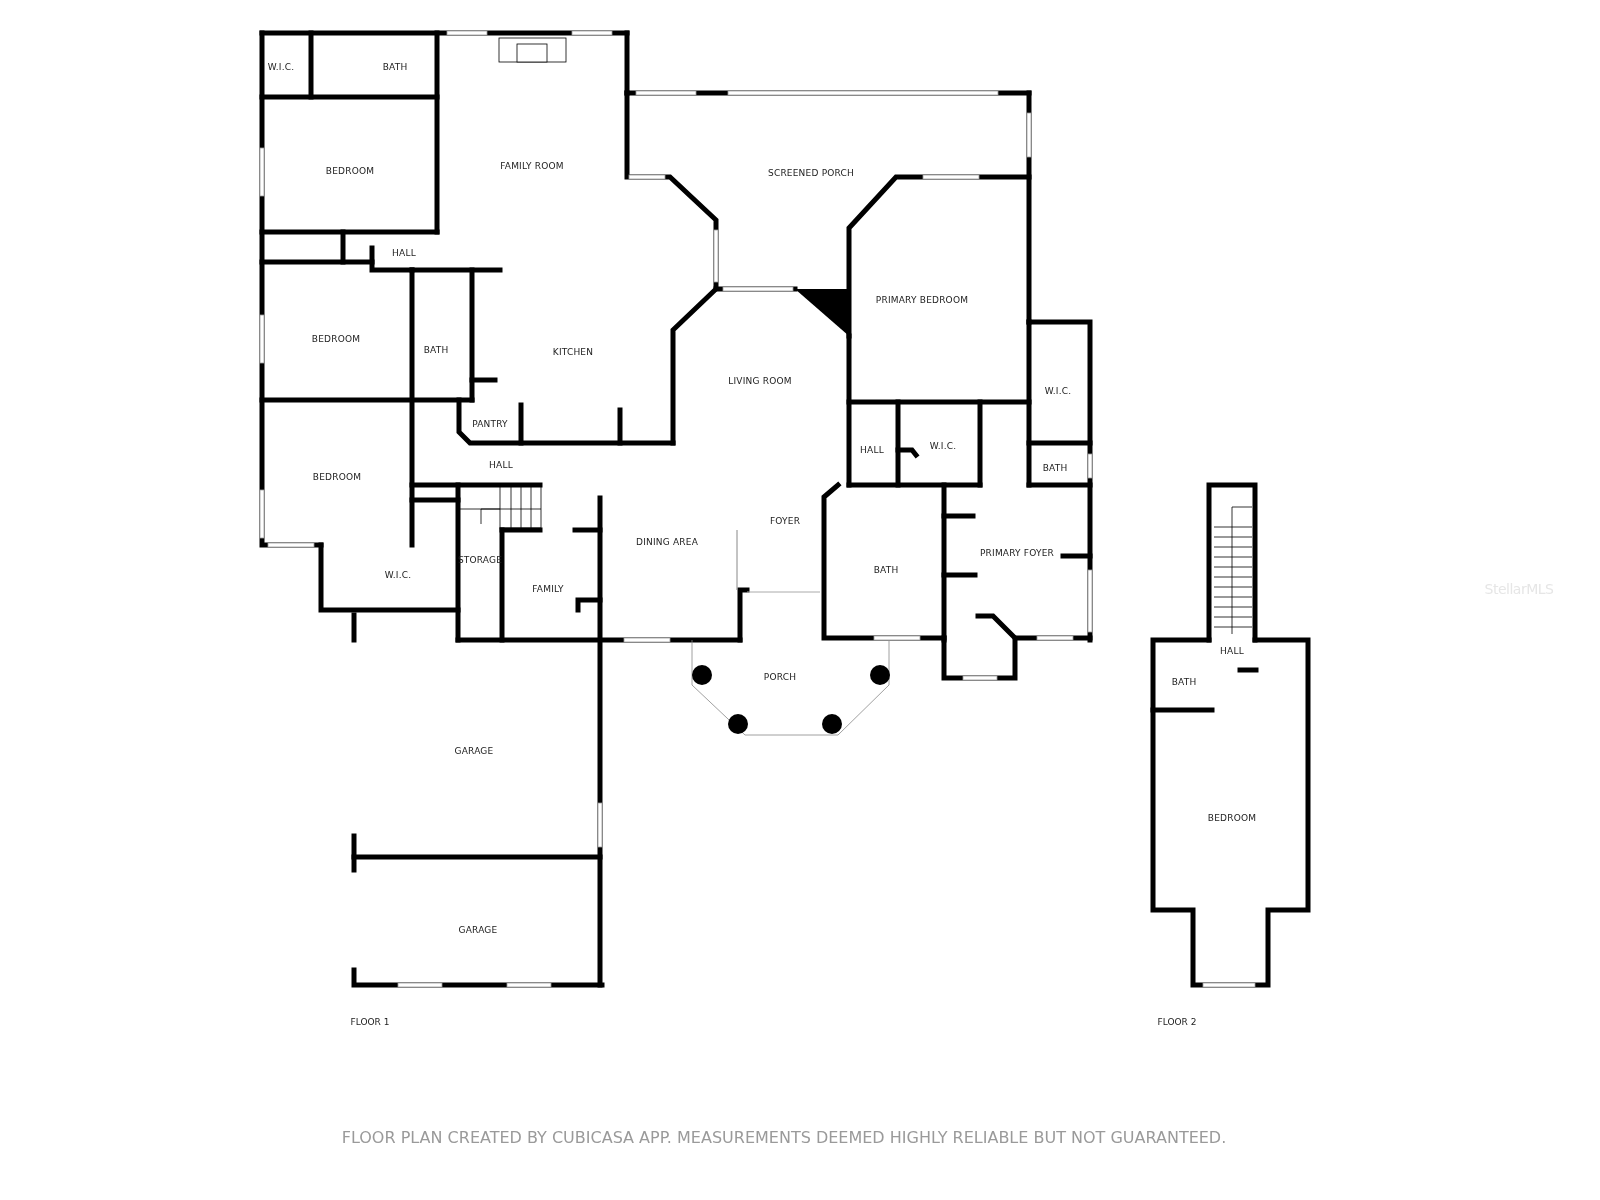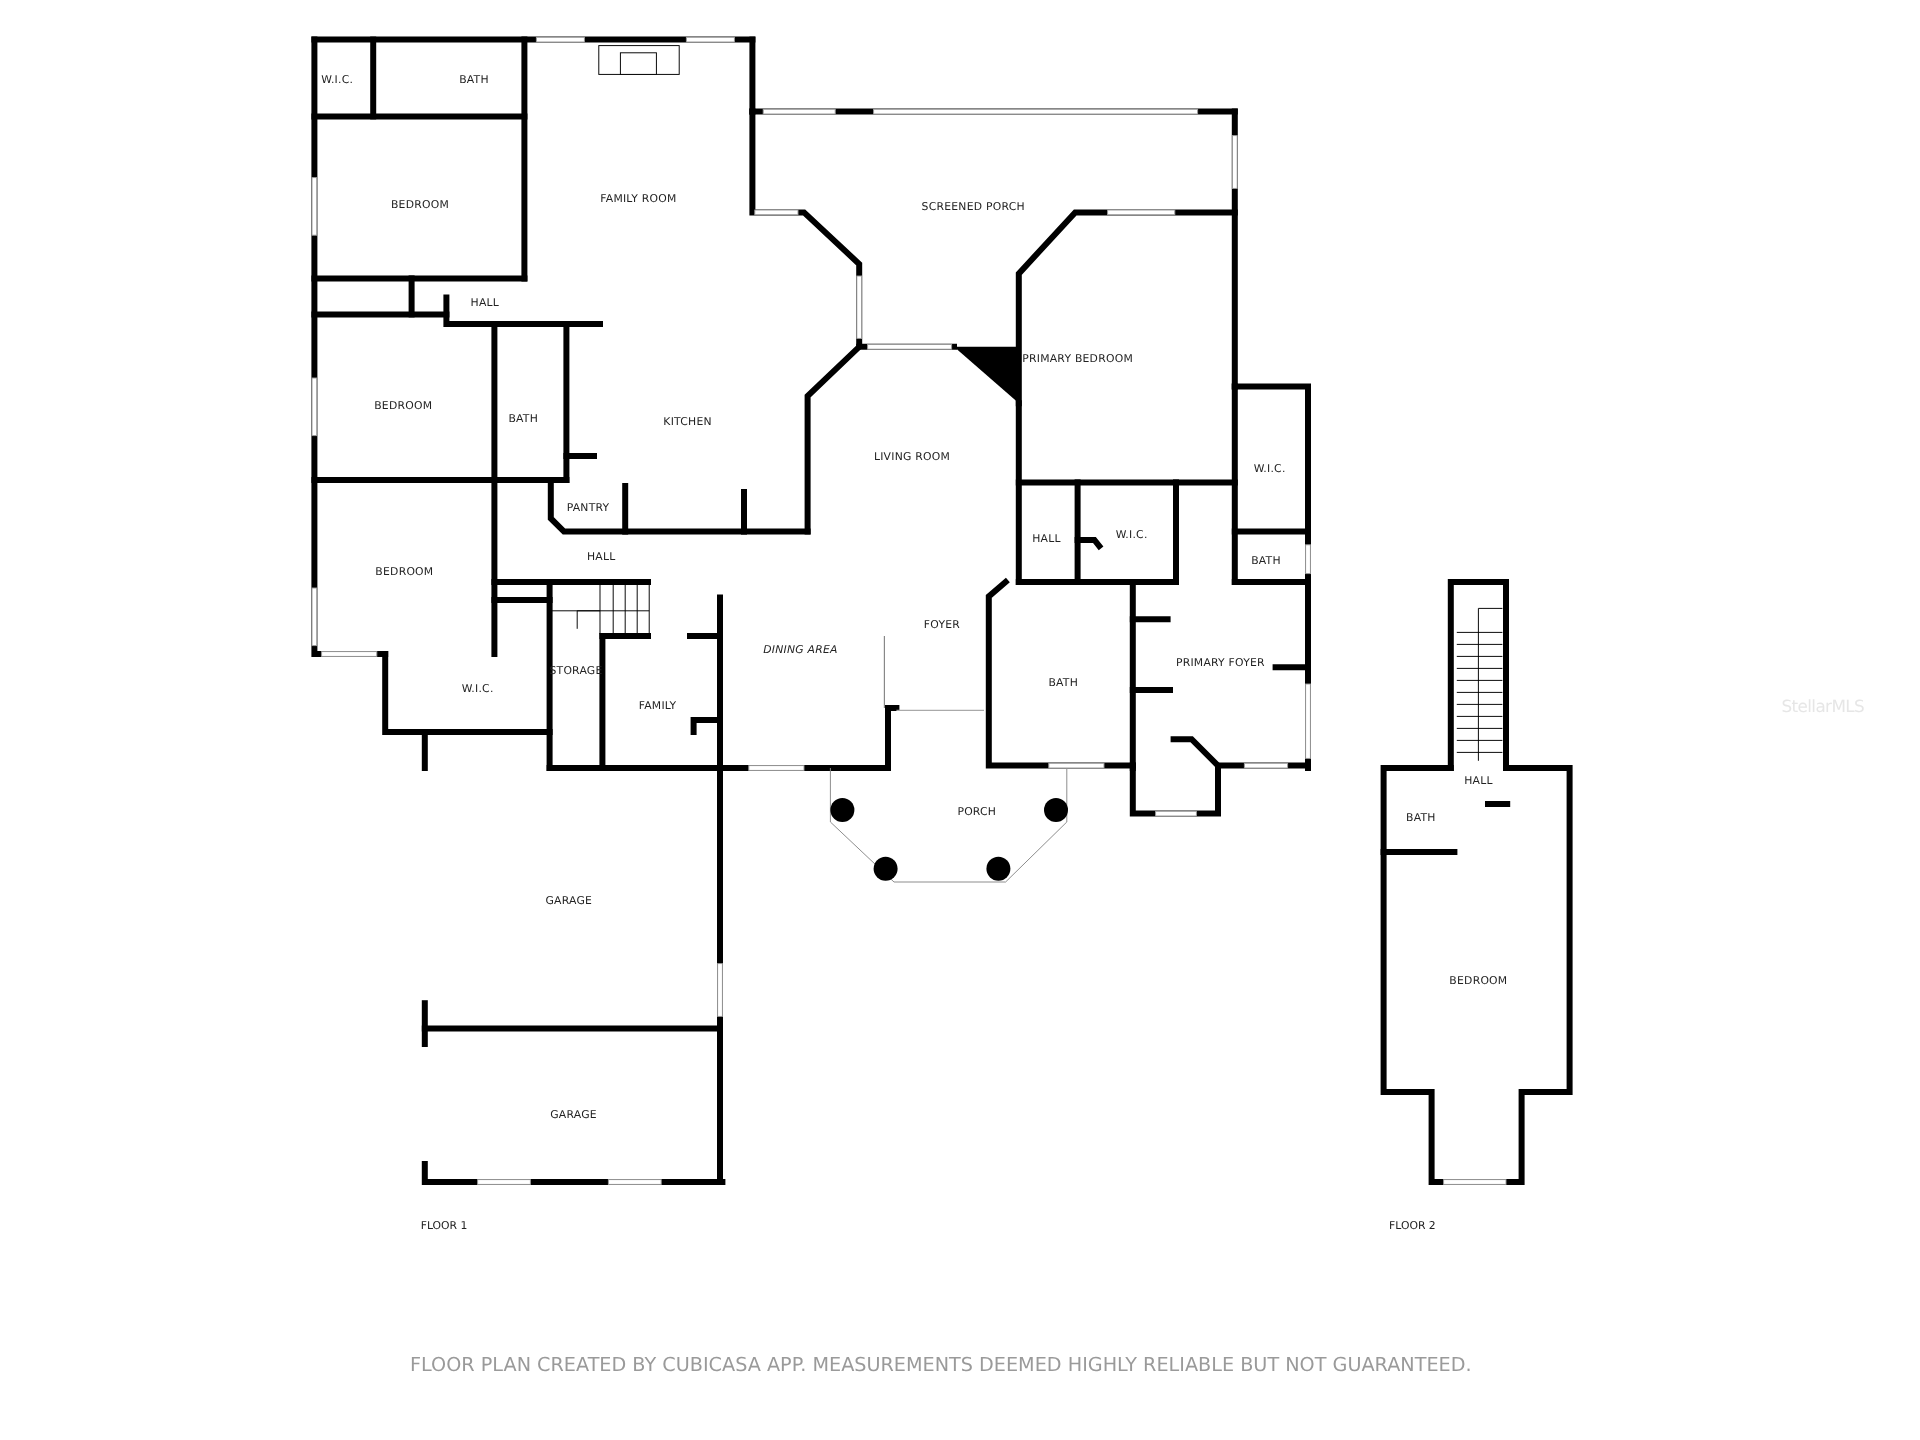--- a/index.html
+++ b/index.html
@@ -152,37 +152,37 @@
 <div id="labels">
     <div class="lbl" style="left: 281px; top: 67px;">W.I.C.</div>
     <div class="lbl" style="left: 395px; top: 67px;">BATH</div>
     <div class="lbl" style="left: 532px; top: 166px;">FAMILY ROOM</div>
     <div class="lbl" style="left: 811px; top: 173px;">SCREENED PORCH</div>
     <div class="lbl" style="left: 350px; top: 171px;">BEDROOM</div>
     <div class="lbl" style="left: 404px; top: 253px;">HALL</div>
     <div class="lbl" style="left: 336px; top: 339px;">BEDROOM</div>
     <div class="lbl" style="left: 436px; top: 350px;">BATH</div>
     <div class="lbl" style="left: 573px; top: 352px;">KITCHEN</div>
-    <div class="lbl" style="left: 888px; top: 300px; padding-left: 20px;">PRIMARY BEDROOM</div>
+    <div class="lbl" style="left: 912px; top: 300px; padding-left: 20px;">PRIMARY BEDROOM</div>
     <div class="lbl" style="left: 760px; top: 381px;">LIVING ROOM</div>
     <div class="lbl" style="left: 490px; top: 424px;">PANTRY</div>
     <div class="lbl" style="left: 1058px; top: 391px;">W.I.C.</div>
     <div class="lbl" style="left: 872px; top: 450px;">HALL</div>
     <div class="lbl" style="left: 943px; top: 446px;">W.I.C.</div>
     <div class="lbl" style="left: 1055px; top: 468px;">BATH</div>
     <div class="lbl" style="left: 501px; top: 465px;">HALL</div>
     <div class="lbl" style="left: 337px; top: 477px;">BEDROOM</div>
     <div class="lbl" style="left: 785px; top: 521px;">FOYER</div>
-    <div class="lbl" style="left: 667px; top: 542px; font-style: italic;">DINING AREA</div>
+    <div class="lbl" style="left: 667px; top: 542px;">DINING AREA</div>
     <div class="lbl" style="left: 1017px; top: 553px;">PRIMARY FOYER</div>
     <div class="lbl" style="left: 886px; top: 570px;">BATH</div>
     <div class="lbl" style="left: 398px; top: 575px;">W.I.C.</div>
     <div class="lbl" style="left: 480px; top: 560px;">STORAGE</div>
     <div class="lbl" style="left: 548px; top: 589px;">FAMILY</div>
-    <div class="lbl" style="left: 814px; top: 677px;">PORCH</div>
+    <div class="lbl" style="left: 780px; top: 677px;">PORCH</div>
     <div class="lbl" style="left: 474px; top: 751px;">GARAGE</div>
     <div class="lbl" style="left: 478px; top: 930px;">GARAGE</div>
     <div class="lbl" style="left: 1232px; top: 651px;">HALL</div>
     <div class="lbl" style="left: 1184px; top: 682px;">BATH</div>
     <div class="lbl" style="left: 1232px; top: 818px;">BEDROOM</div>
   </div>
 
 <div class="floor-lbl" style="left:370px;top:1022px;">FLOOR 1</div>
 <div class="floor-lbl" style="left:1177px;top:1022px;">FLOOR 2</div>
 <div class="footer">FLOOR PLAN CREATED BY CUBICASA APP. MEASUREMENTS DEEMED HIGHLY RELIABLE BUT NOT GUARANTEED.</div>

